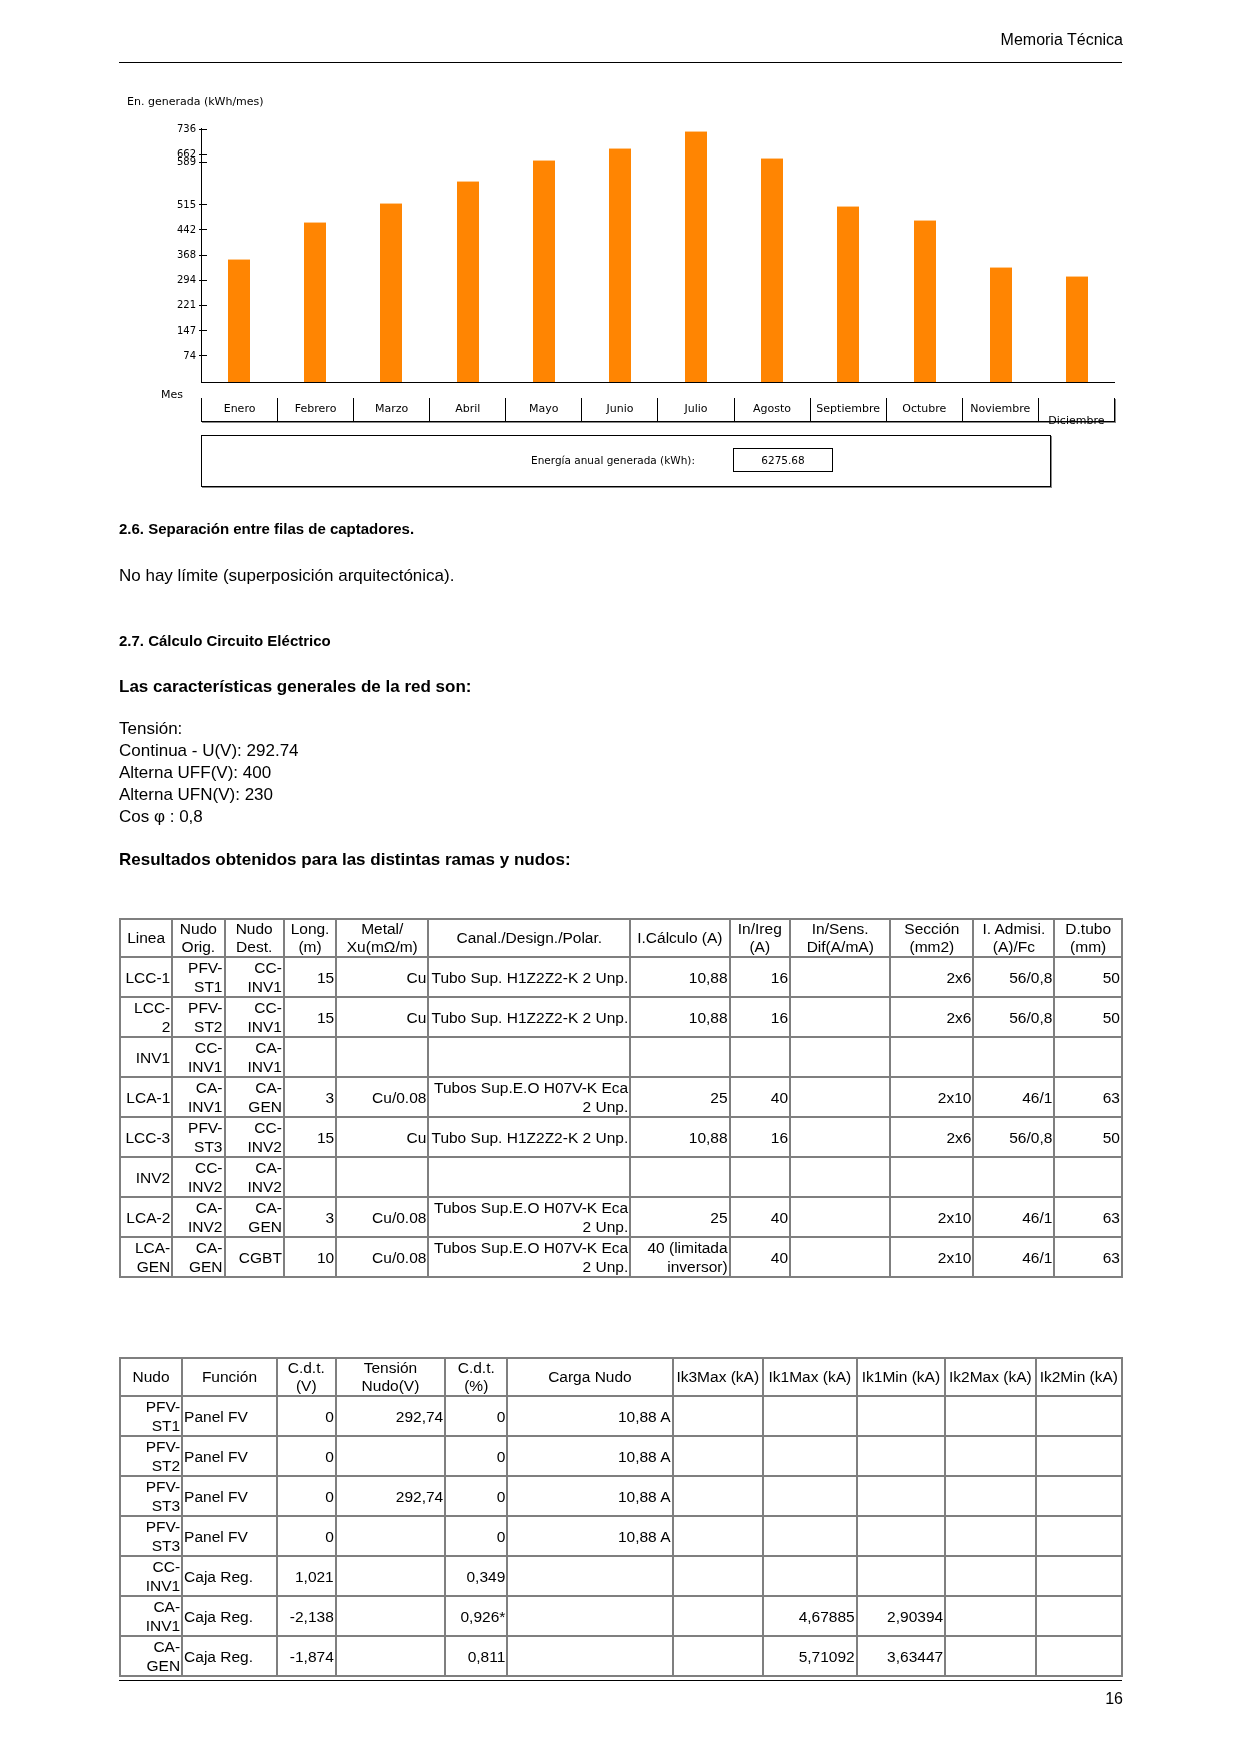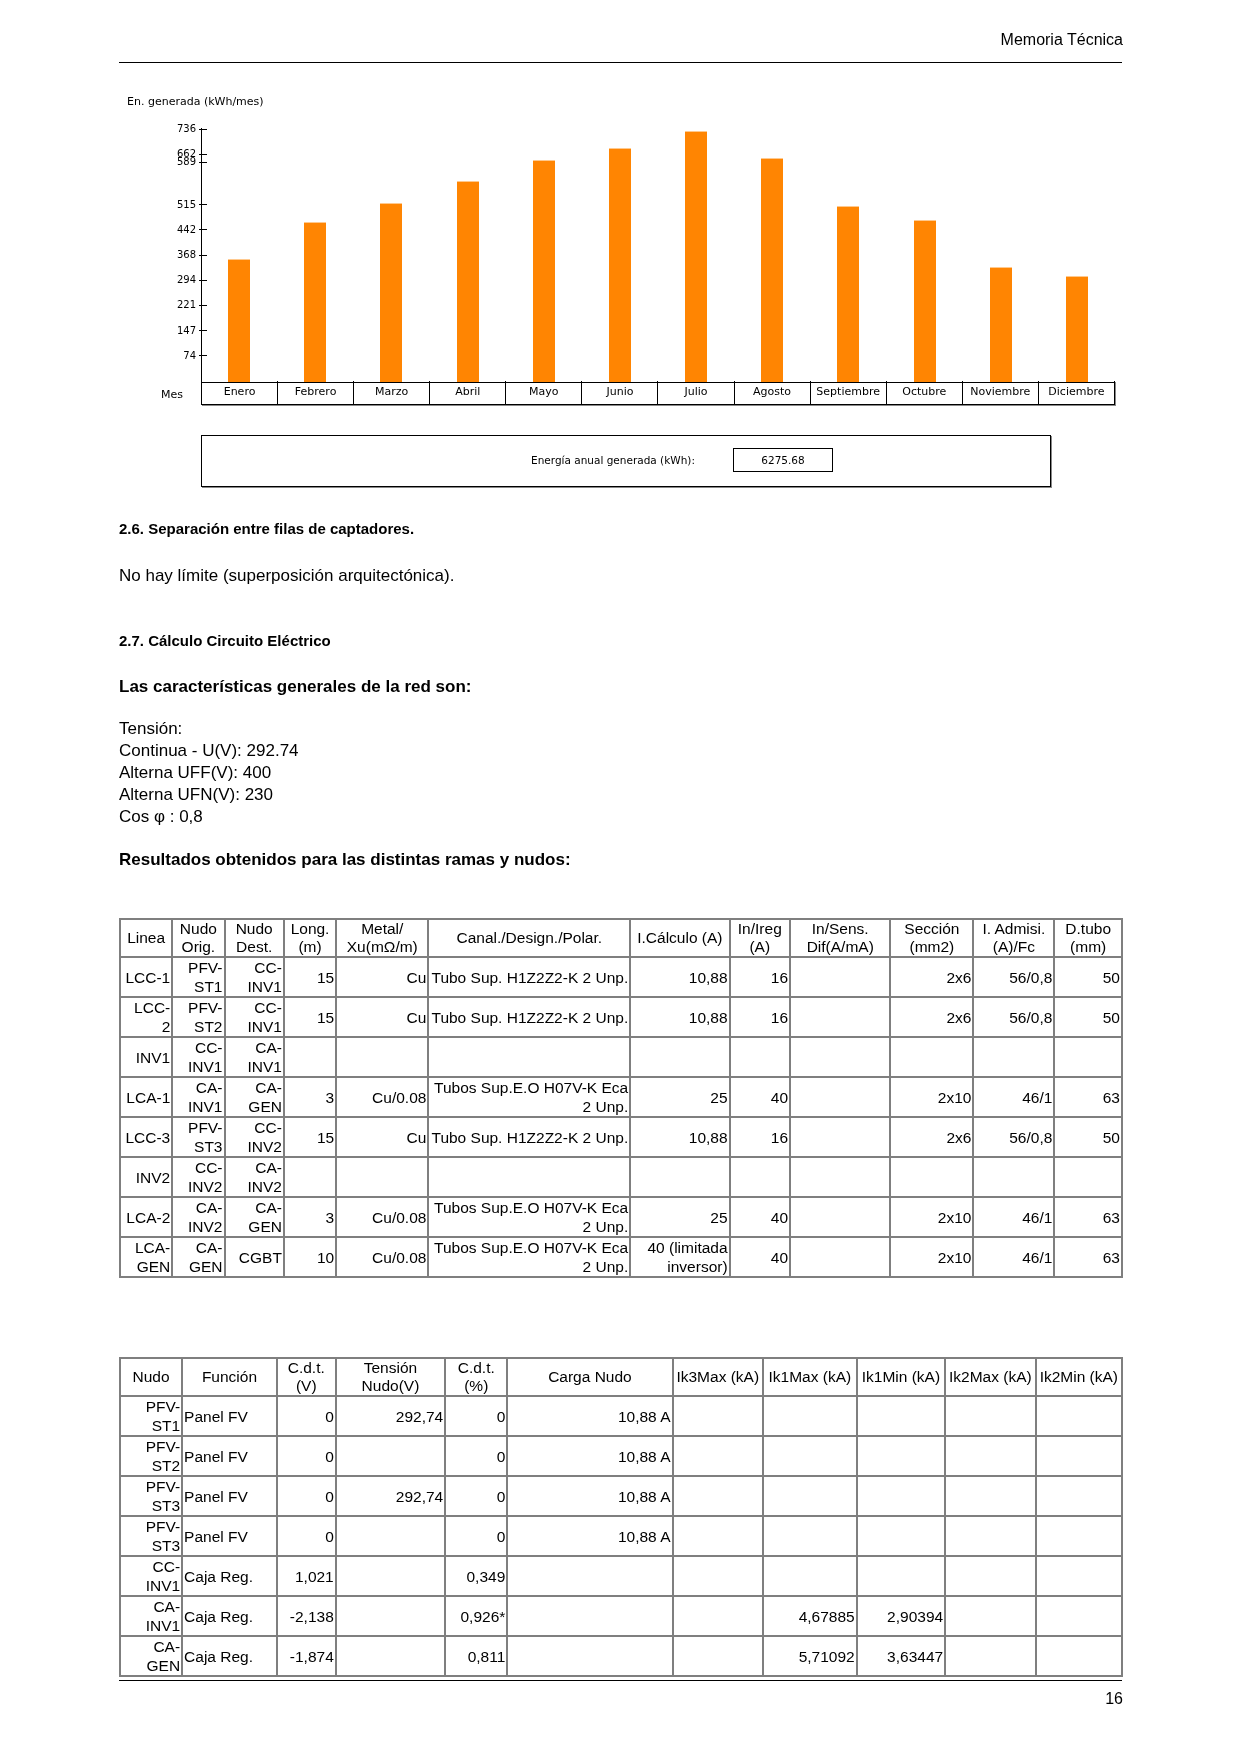--- a/index.html
+++ b/index.html
@@ -11,23 +11,23 @@
   
   .chart { position:absolute; left:119px; top:90px; width:1003px; height:400px; font-family:"DejaVu Sans", sans-serif; }
   .chart .ylabel { position:absolute; left:8px; top:5px; font-size:11px; }
   .chart .yaxis { position:absolute; left:82px; top:38px; width:1px; height:254px; background:#000; }
   .chart .tick { position:absolute; left:34px; width:54px; font-size:10px; text-align:right; }
   .chart .tick span { display:inline-block; width:40px; text-align:right; }
   .chart .tick i { display:inline-block; width:8px; height:1px; background:#000; vertical-align:middle; margin-left:3px; }
   .chart .baseline { position:absolute; left:82px; top:292px; width:914px; height:1px; background:#000; }
   .chart .bar { position:absolute; width:22px; background:#ff8502; border-top:1px solid #ffc98e; box-sizing:border-box; }
   .chart .mes { position:absolute; left:42px; top:298px; font-size:11px; }
-  .chart .months { position:absolute; left:82px; top:291px; width:914px; height:24px; border:1px solid #000; border-top:none; display:flex; box-sizing:border-box; box-shadow:1px 1px 0 #888; }
+  .chart .months { position:absolute; left:82px; top:308px; width:914px; height:24px; border:1px solid #000; border-top:none; display:flex; box-sizing:border-box; box-shadow:1px 1px 0 #888; }
   .chart .months div { flex:1; border-right:1px solid #000; font-size:11px; text-align:center; line-height:22px; }
-  .chart .months div:last-child { border-right:none; }
+  .chart .months div:last-child { border-right:none;margin-top:12px; }
   .chart .annual { position:absolute; left:82px; top:345px; width:850px; height:52px; border:1px solid #000; box-sizing:border-box; box-shadow:1px 1px 0 #888; }
   .chart .annual .lbl { position:absolute; left:329px; top:18px; font-size:10.5px; }
   .chart .annual .val { position:absolute; left:531px; top:12px; width:100px; height:24px; border:1px solid #000; box-sizing:border-box; font-size:10.5px; text-align:center; line-height:22px; }
 
   h2 { position:absolute; left:119px; margin:0; font-size:15px; font-weight:bold; }
   .p { position:absolute; left:119px; font-size:17px; }
   .b { font-weight:bold; }
   .lines div { line-height:22px; }
 
   table { position:absolute; left:119px; border-collapse:collapse; font-size:15.5px; }

